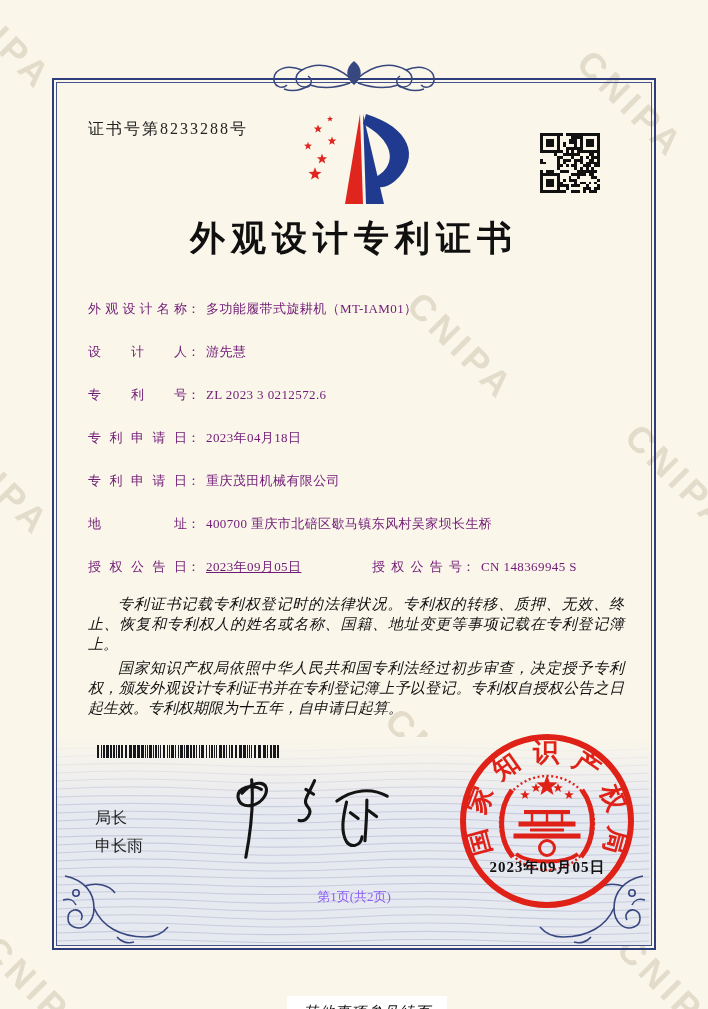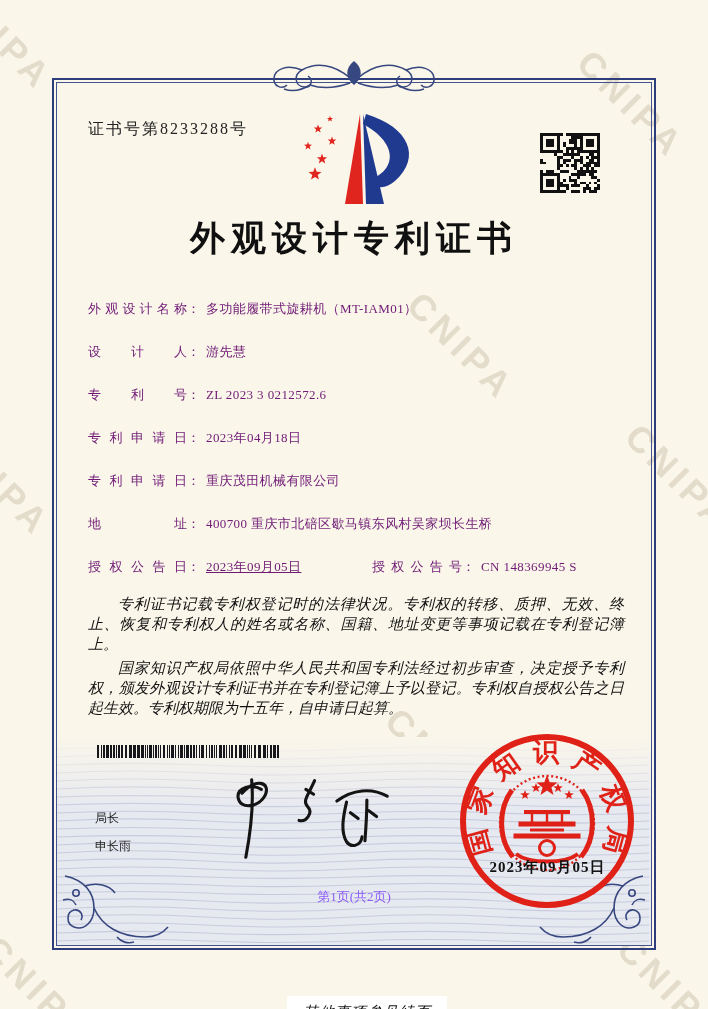--- a/index.html
+++ b/index.html
@@ -49,21 +49,21 @@
   .f5{top:472px;} .f6{top:515px;} .f7{top:558px;text-decoration:underline;}
   .grant{position:absolute;left:284px;top:0;white-space:nowrap;}
   .grant .f-label{width:90px;}
   
   .paras{position:absolute;left:88px;top:594px;width:536px;
     font-size:15px;line-height:20px;text-align:justify;font-style:italic;color:#111;}
   .paras p{margin:0 0 4px 0;text-indent:2em;}
   
   .barcode{position:absolute;left:97px;top:745px;width:183px;height:13px;}
   .signer{position:absolute;left:95px;top:804px;font-family:"Liberation Sans","DejaVu Sans",sans-serif;
-    font-size:12px;line-height:28px;color:#222;}
+    font-size:16px;line-height:28px;color:#222;}
   .signature{position:absolute;left:203px;top:772px;width:198px;height:92px;}
   .seal{position:absolute;left:452px;top:726px;width:190px;height:190px;}
   .seal-date{position:absolute;left:455px;top:858px;width:185px;text-align:center;
     font-size:15px;font-weight:bold;letter-spacing:1px;color:#111;}
   .page-info{position:absolute;left:0;right:0;top:888px;text-align:center;font-size:13px;color:#8b5cf6;}
   .cont-box{position:absolute;left:257px;top:996px;width:160px;height:33px;background:#ffffff;
     display:flex;align-items:center;justify-content:center;
     font-size:15px;font-style:italic;letter-spacing:1px;color:#111;margin-left:30px;}
 </style>
 </head>

